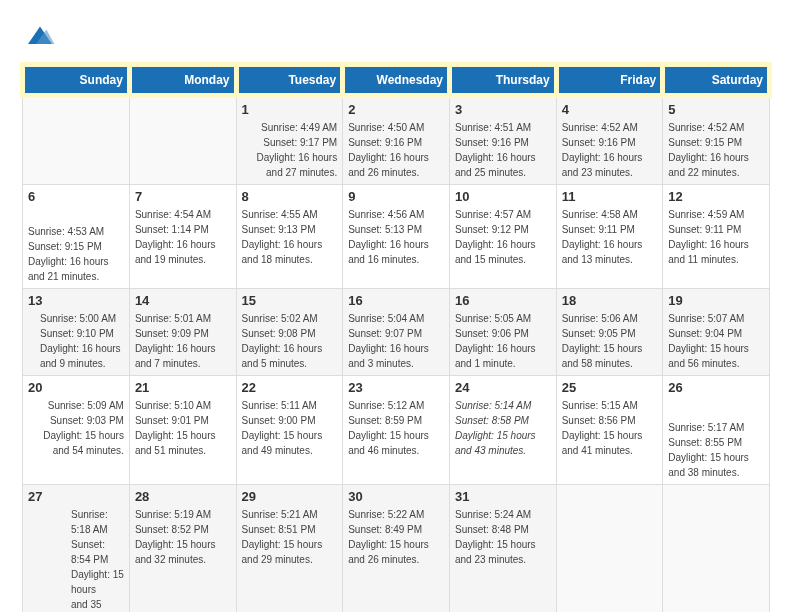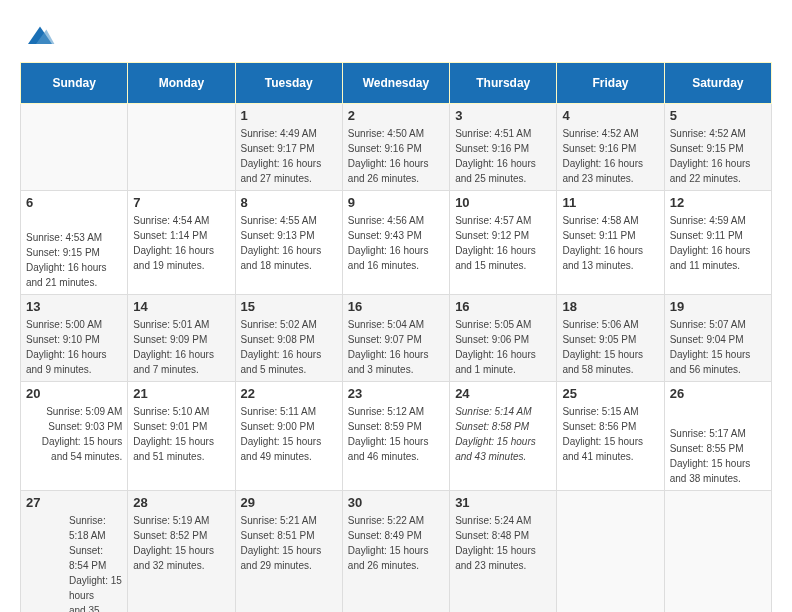--- a/index.html
+++ b/index.html
@@ -49,25 +49,25 @@
     table {
       width: 100%;
       border-collapse: collapse;
       font-size: 11px;
     }
     thead tr {
       background-color: #1a6fb5;
       color: #fff;
     }
     thead th {
-      padding: 13px 4px;
-      text-align: center;
+      padding: 6px 4px;
+      text-align: right;
       font-weight: bold;
       font-size: 12px;
-      border: 1px solid #fef9c3;
+      border: 5px solid #fef9c3;
     }
     tbody tr {
       background: #fff;
     }
     tbody tr:nth-child(odd) {
       background: #f5f5f5;
     }
     tbody td {
       border: 1px solid #ddd;
       padding: 4px 5px;
@@ -124,21 +124,21 @@
         <th>Friday</th>
         <th>Saturday</th>
       </tr>
   </thead>
   <tbody id="calendar-body">
   <tr>
         <td class="empty-cell"></td>
         <td class="empty-cell"></td>
         <td>
           <span class="day-number">1</span>
-          <div class="cell-content" style="white-space: pre-line;">Sunrise: 4:49 AM
+          <div class="cell-content" style="white-space: pre-line; text-align: right;">Sunrise: 4:49 AM
 Sunset: 9:17 PM
 Daylight: 16 hours
 and 27 minutes.</div>
         </td>
         <td>
           <span class="day-number">2</span>
           <div class="cell-content" style="white-space: pre-line;">Sunrise: 4:50 AM
 Sunset: 9:16 PM
 Daylight: 16 hours
 and 26 minutes.</div>
@@ -183,21 +183,21 @@
         <td>
           <span class="day-number">8</span>
           <div class="cell-content" style="white-space: pre-line;">Sunrise: 4:55 AM
 Sunset: 9:13 PM
 Daylight: 16 hours
 and 18 minutes.</div>
         </td>
         <td>
           <span class="day-number">9</span>
           <div class="cell-content" style="white-space: pre-line;">Sunrise: 4:56 AM
-Sunset: 9:43 PM
+Sunset: 5:13 PM
 Daylight: 16 hours
 and 16 minutes.</div>
         </td>
         <td>
           <span class="day-number">10</span>
           <div class="cell-content" style="white-space: pre-line;">Sunrise: 4:57 AM
 Sunset: 9:12 PM
 Daylight: 16 hours
 and 15 minutes.</div>
         </td>
@@ -212,21 +212,21 @@
           <span class="day-number">12</span>
           <div class="cell-content" style="white-space: pre-line;">Sunrise: 4:59 AM
 Sunset: 9:11 PM
 Daylight: 16 hours
 and 11 minutes.</div>
         </td>
       </tr>
       <tr>
         <td>
           <span class="day-number">13</span>
-          <div class="cell-content" style="white-space: pre-line;">Sunrise: 5:00 AM
+          <div class="cell-content" style="white-space: pre-line; margin-left: 12px;">Sunrise: 5:00 AM
 Sunset: 9:10 PM
 Daylight: 16 hours
 and 9 minutes.</div>
         </td>
         <td>
           <span class="day-number">14</span>
           <div class="cell-content" style="white-space: pre-line;">Sunrise: 5:01 AM
 Sunset: 9:09 PM
 Daylight: 16 hours
 and 7 minutes.</div>

